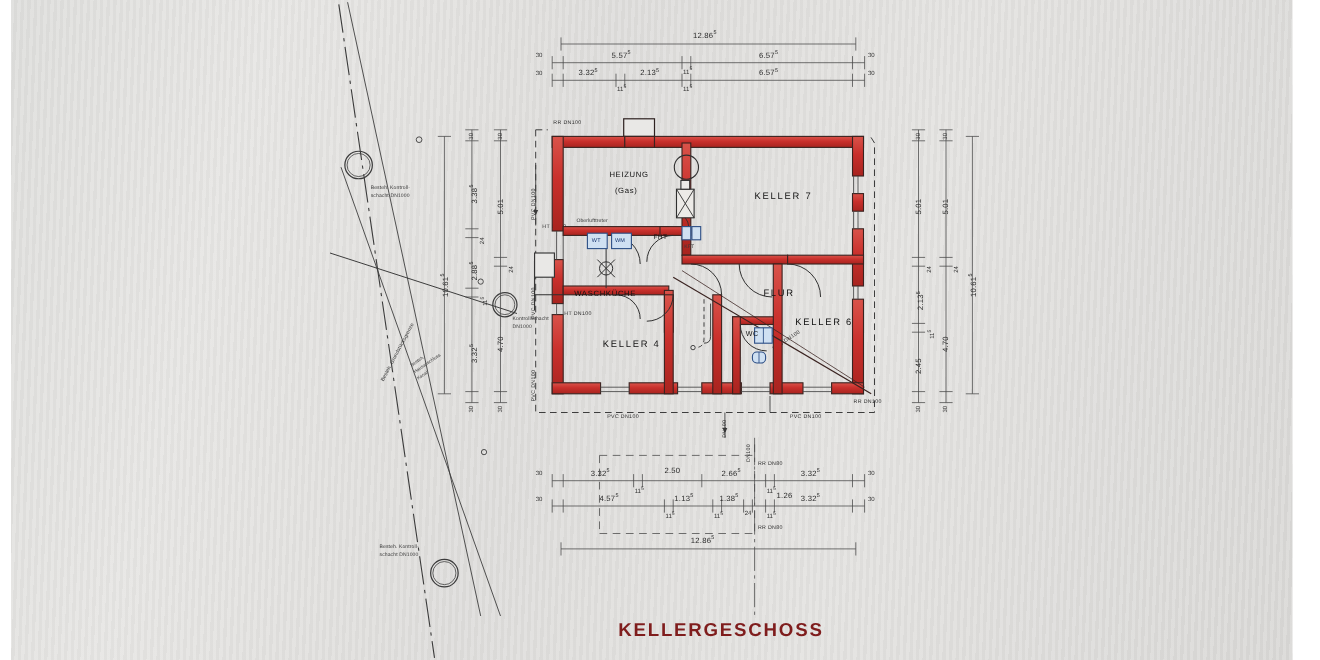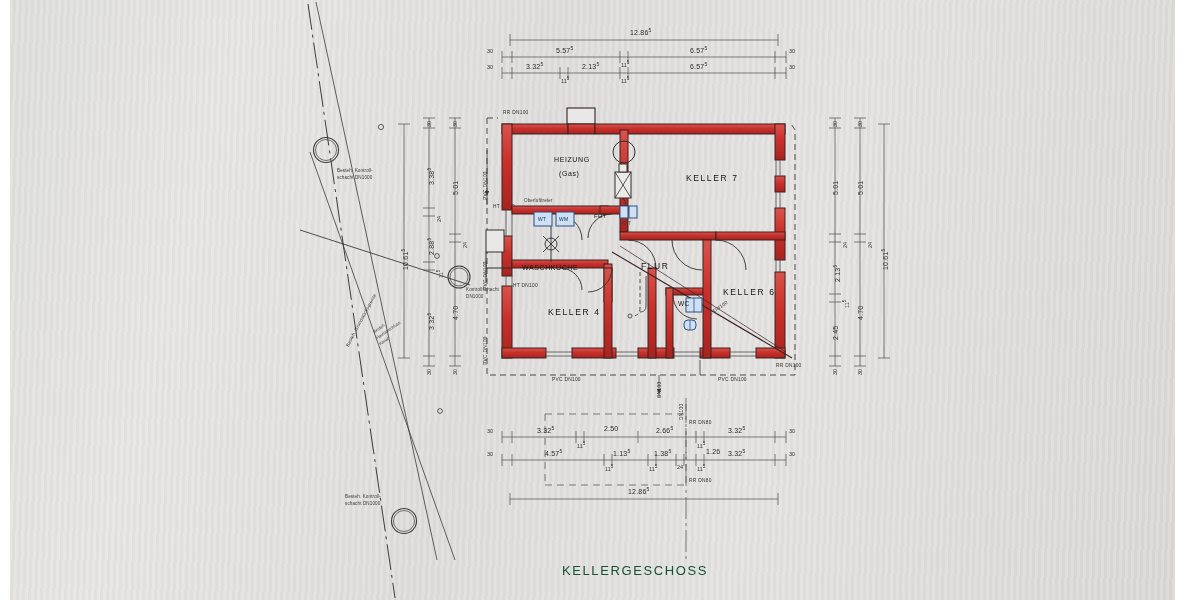--- a/index.html
+++ b/index.html
@@ -17,21 +17,21 @@
   .dim sup{font-size:5px;}
   .dimsm{font-size:5.5px;color:#333;}
   .room{font-size:8.5px;letter-spacing:1.6px;color:#111;}
   .room2{font-size:7px;letter-spacing:.6px;color:#111;}
   .tiny{font-size:4.6px;color:#3a3a3a;letter-spacing:.1px;}
   .tiny2{font-size:4.2px;color:#3f3f3f;}
   .pipe{font-size:4.8px;color:#2f2f2f;letter-spacing:.3px;}
   .appl{font-size:5px;color:#13306b;letter-spacing:.2px;}
   .fht{font-size:6px;color:#141414;letter-spacing:.4px;}
   .wc{font-size:6.5px;color:#141414;letter-spacing:.4px;}
-  .title{font-size:13px;font-weight:normal;letter-spacing:1.6px;color:#14532d;}
+  .title{font-size:17px;font-weight:bold;letter-spacing:1.6px;color:#7f1d1d;}
   .rot90{transform:rotate(-90deg);transform-origin:0 0;}
   .rot-diag{transform:rotate(-62deg);transform-origin:0 0;}
   .rot-diag2{transform:rotate(-34deg);transform-origin:0 0;}
   .rotpipe{transform:rotate(-90deg);transform-origin:0 0;}
 </style>
 </head>
 <body>
 
 <div id="sheet">
   <div id="paper"></div>
@@ -246,21 +246,21 @@
     </g>
   </svg>
   </div>
 
   <span class="tx room2" style="left:554px;top:156px;">HEIZUNG</span>
   <span class="tx room2" style="left:559px;top:170px;">(Gas)</span>
   <span class="tx room" style="left:686px;top:173px;">KELLER  7</span>
   <span class="tx room" style="left:723px;top:287px;">KELLER  6</span>
   <span class="tx room" style="left:548px;top:307px;">KELLER  4</span>
   <span class="tx room2" style="left:522px;top:264px;">WASCHKÜCHE</span>
-  <span class="tx room" style="left:641px;top:261px;">FLUR</span>
+  <span class="tx room" style="left:694px;top:261px;">FLUR</span>
   <span class="tx wc" style="left:678px;top:300px;">WC</span>
 
   <span class="tx appl" style="left:538px;top:216px;">WT</span>
   <span class="tx appl" style="left:559px;top:216px;">WM</span>
   <span class="tx fht" style="left:594px;top:213px;">FHT</span>
   <span class="tx tiny" style="left:622px;top:221px;">KFT</span>
   <span class="tx tiny" style="left:524px;top:198px;">Oberlufttreter</span>
 
   <div class="lyr">
   <svg width="1165" height="600">

